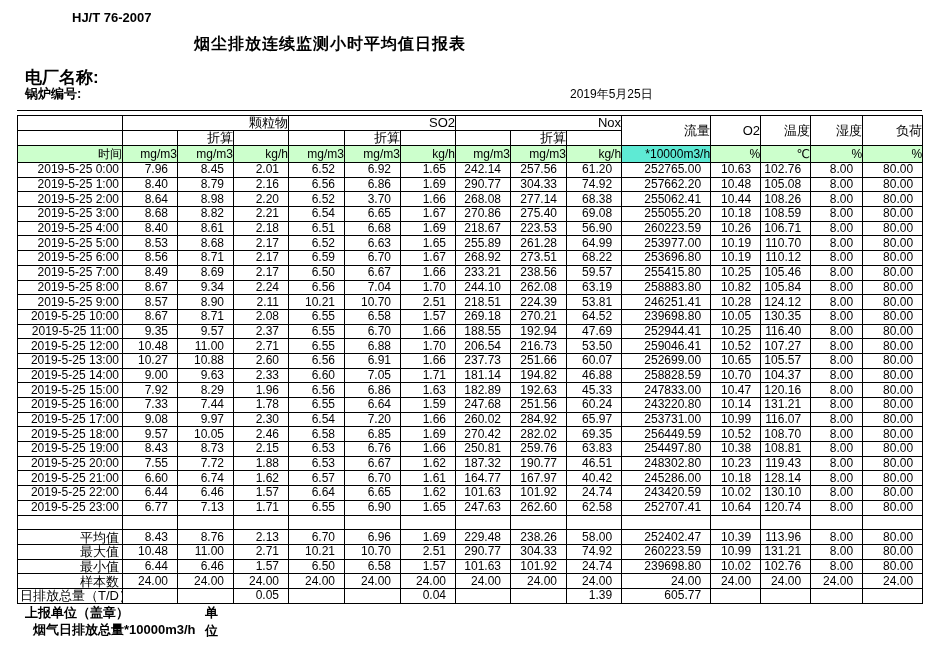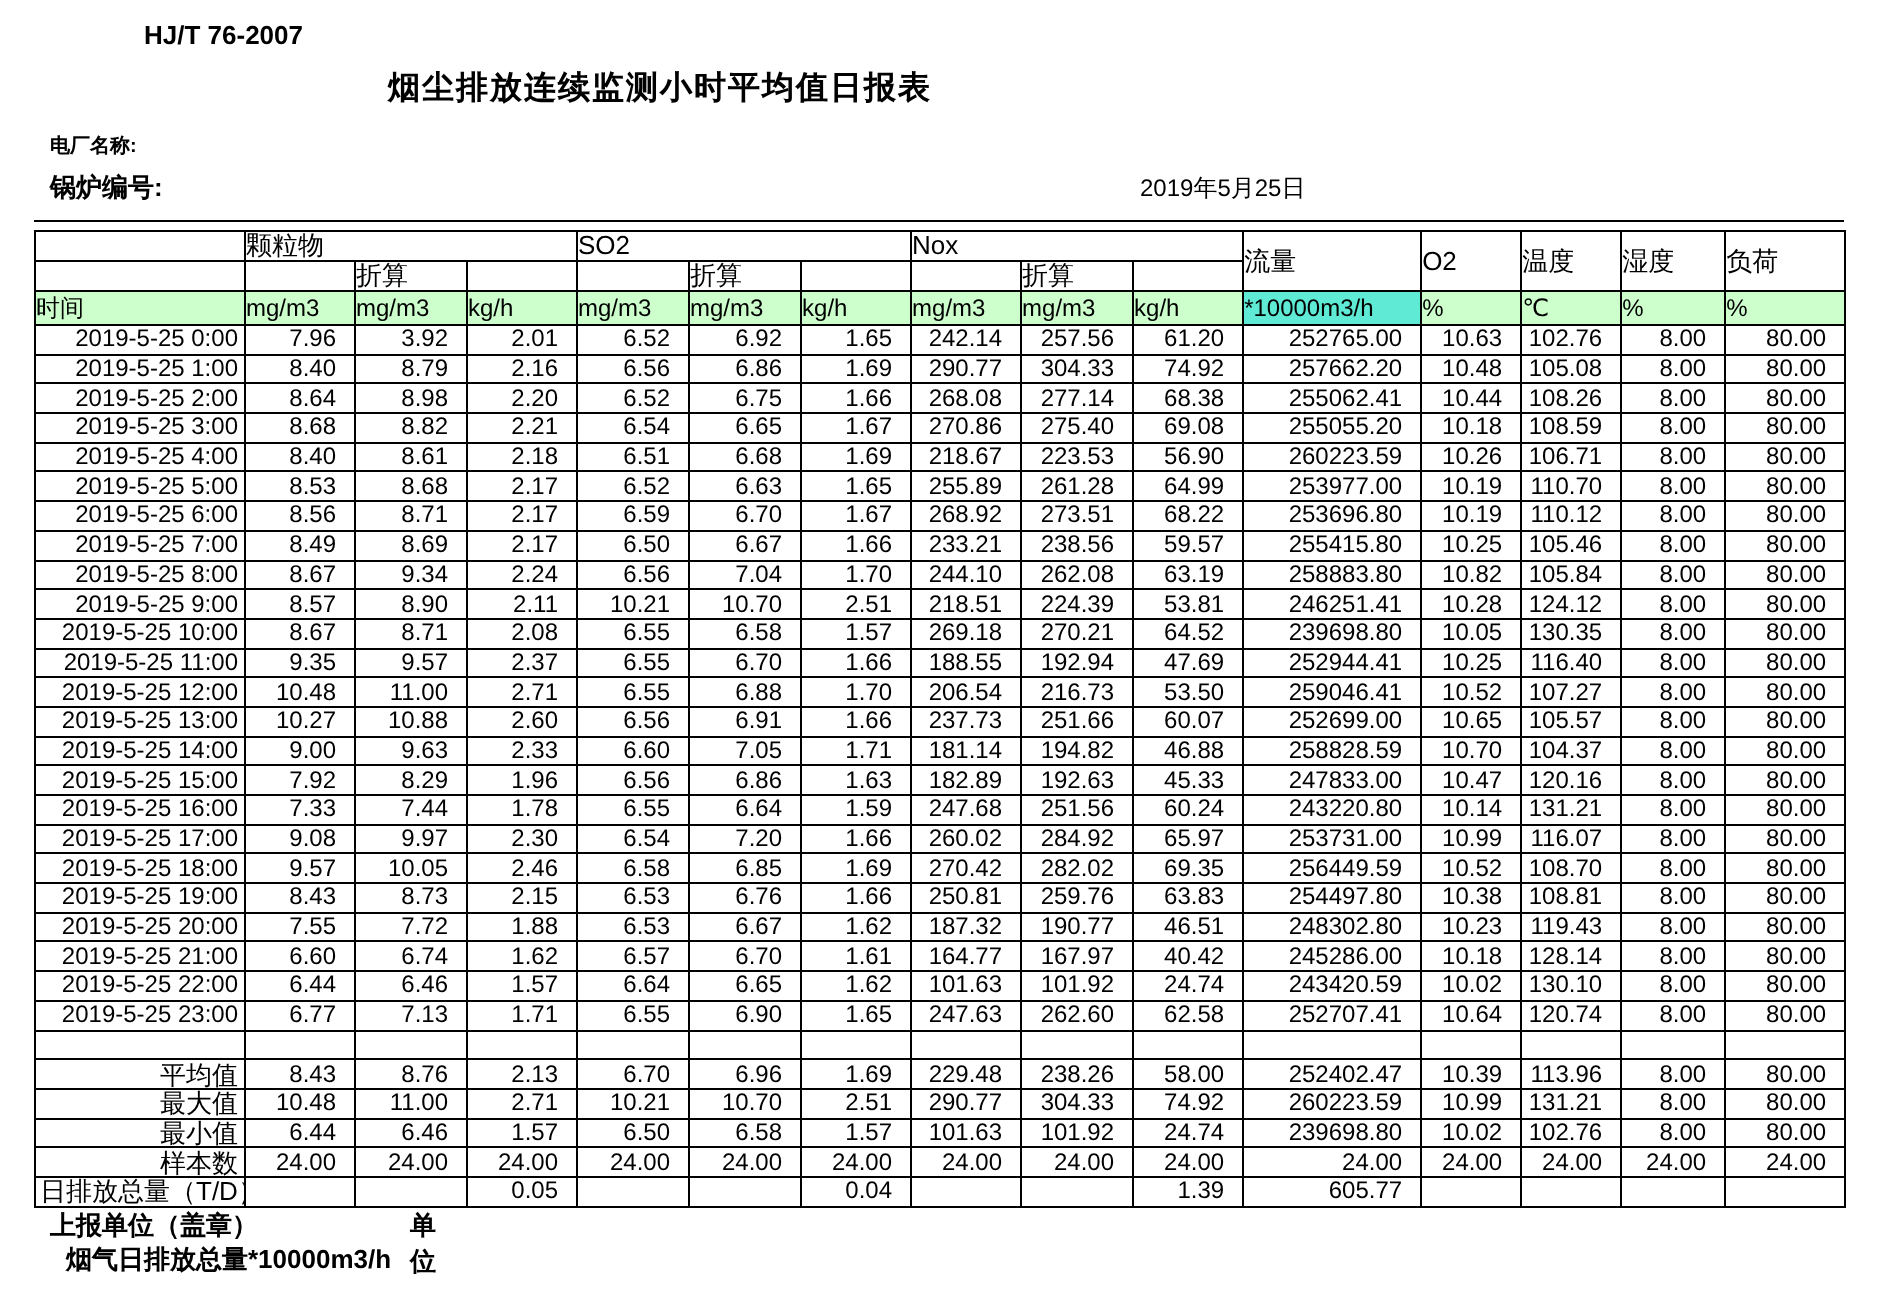--- a/index.html
+++ b/index.html
@@ -1,27 +1,27 @@
 <!DOCTYPE html>
 <html><head>
 <meta charset="utf-8">
 <style>
   html,body{margin:0;padding:0;background:#fff;}
   body{width:940px;height:657px;position:relative;font-family:"Liberation Sans","DejaVu Sans",sans-serif;color:#000;}
   .abs{position:absolute;}
   .standard{left:25px;top:10px;font-size:13px;font-weight:bold;margin-left:47px;}
   .title{left:0;top:34px;width:660px;text-align:center;font-size:16px;font-weight:bold;letter-spacing:1px;}
-  .plant{left:25px;top:66px;font-size:10px;font-weight:bold;}
+  .plant{left:25px;top:66px;font-size:17px;font-weight:bold;}
   .boiler{left:25px;top:85px;font-size:13px;font-weight:bold;}
   .date{left:570px;top:86px;font-size:12px;}
   .topline{left:17px;top:110px;width:905px;border-top:1px solid #000;height:0;}
   .reportwrap{left:17px;top:115px;}
   table{border-collapse:collapse;table-layout:fixed;width:905px;}
   th,td{border:1px solid #000;font-weight:normal;font-size:12px;white-space:nowrap;overflow:hidden;padding:0;}
-  thead th{text-align:left;font-size:13px;height:14px;line-height:14px;}
+  thead th{text-align:right;font-size:13px;height:14px;line-height:14px;}
   thead tr.green th{height:16px;font-size:12px;}
   tbody td{height:13.7px;line-height:13px;}
   .c-time{text-align:right;padding-right:3px;}
   .c-num{text-align:right;padding-right:9px;}
   .c-sumlabel{text-align:right;padding-right:3px;font-size:13px;}
   .c-totlabel{text-align:left;padding-left:2px;font-size:13px;}
   .foot1{left:33px;top:621px;font-size:13px;font-weight:bold;}
   .foot2{left:25px;top:604px;font-size:13px;font-weight:bold;}
   .foot2 .unitlbl{position:absolute;left:180px;top:0;}
 </style>
@@ -93,21 +93,21 @@
         <th style="background: rgb(204, 255, 204);">%</th>
         <th style="background: rgb(204, 255, 204);">℃</th>
         <th style="background: rgb(204, 255, 204);">%</th>
         <th style="background: rgb(204, 255, 204);">%</th>
       </tr>
     </thead>
     <tbody>
         <tr>
           <td class="c-time">2019-5-25 0:00</td>
           <td class="c-num">7.96</td>
-          <td class="c-num">3.92</td>
+          <td class="c-num">8.45</td>
           <td class="c-num">2.01</td>
           <td class="c-num">6.52</td>
           <td class="c-num">6.92</td>
           <td class="c-num">1.65</td>
           <td class="c-num">242.14</td>
           <td class="c-num">257.56</td>
           <td class="c-num">61.20</td>
           <td class="c-num">252765.00</td>
           <td class="c-num">10.63</td>
           <td class="c-num">102.76</td>
@@ -130,21 +130,21 @@
           <td class="c-num">105.08</td>
           <td class="c-num">8.00</td>
           <td class="c-num">80.00</td>
         </tr>
         <tr>
           <td class="c-time">2019-5-25 2:00</td>
           <td class="c-num">8.64</td>
           <td class="c-num">8.98</td>
           <td class="c-num">2.20</td>
           <td class="c-num">6.52</td>
-          <td class="c-num">6.75</td>
+          <td class="c-num">3.70</td>
           <td class="c-num">1.66</td>
           <td class="c-num">268.08</td>
           <td class="c-num">277.14</td>
           <td class="c-num">68.38</td>
           <td class="c-num">255062.41</td>
           <td class="c-num">10.44</td>
           <td class="c-num">108.26</td>
           <td class="c-num">8.00</td>
           <td class="c-num">80.00</td>
         </tr>

